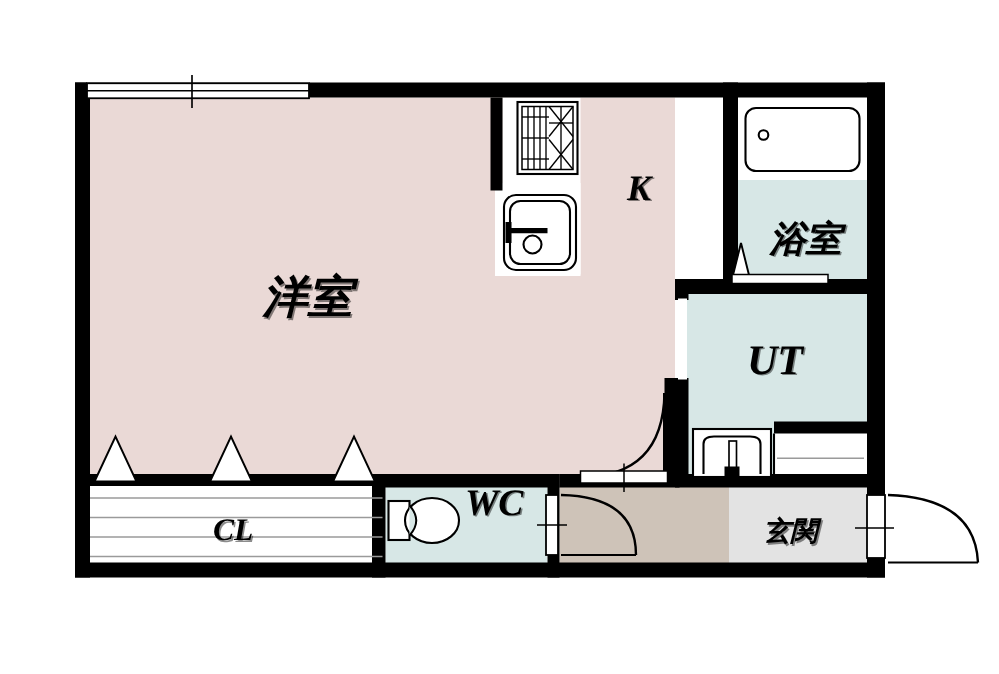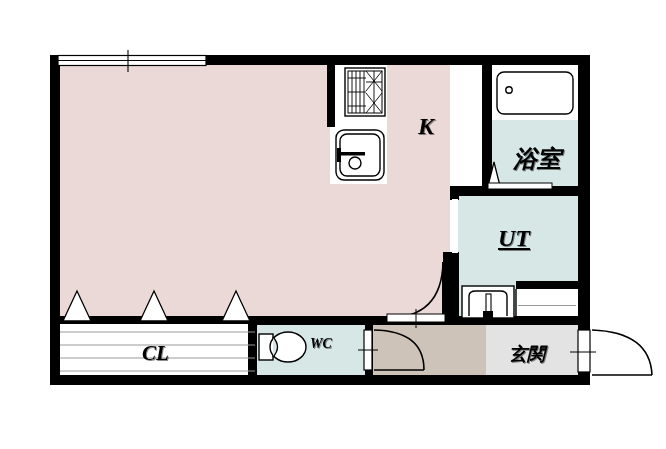--- a/index.html
+++ b/index.html
@@ -171,26 +171,27 @@
     <rect x="578" y="330" width="12" height="42" fill="#fff" stroke="#000" stroke-width="1.2"></rect>
     <path d="M592 330 Q650 332 652 375" class="arc"></path>
     <line x1="592" y1="375" x2="652" y2="375" stroke="#000" stroke-width="1.4"></line>
     <line x1="570" y1="352" x2="596" y2="352" stroke="#000" stroke-width="1"></line>
   </svg>
 
   <svg style="left:0;top:0;width:666px;height:449px;">
     <line x1="516" y1="289" x2="516" y2="316" stroke="#000" stroke-width="1.4"></line>
   </svg>
 
+  <div class="lbl lbl-jp" style="left:175px;top:178px;font-size:30px;">洋室</div>
 
   <div class="lbl lbl-lat" style="left:418px;top:113px;font-size:24px;">K</div>
 
   <div class="lbl lbl-jp" style="left:513px;top:143px;font-size:24px;">浴室</div>
 
-  <div class="lbl lbl-lat" style="left:498px;top:225px;font-size:24px;text-decoration:underline;">UT</div>
+  <div class="lbl lbl-lat" style="left:498px;top:225px;font-size:28px;">UT</div>
 
   <div class="lbl lbl-lat" style="left:142px;top:341px;font-size:21px;">CL</div>
 
-  <div class="lbl lbl-lat" style="left:310px;top:336px;font-size:14px;">WC</div>
+  <div class="lbl lbl-lat" style="left:310px;top:322px;font-size:25px;">WC</div>
 
   <div class="lbl lbl-jp" style="left:509px;top:342px;font-size:18px;">玄関</div>
 
 </div>
 
 </body></html>

